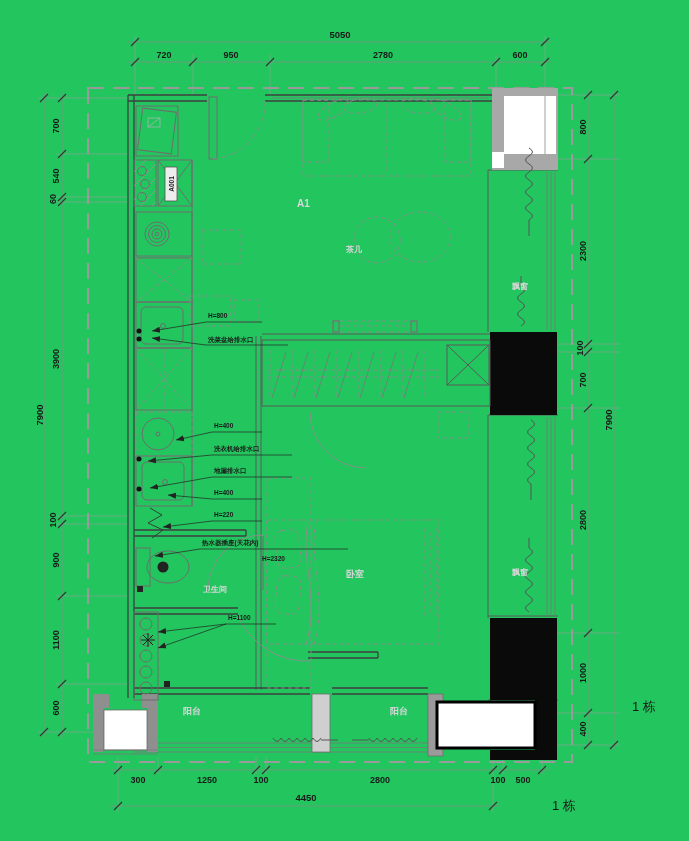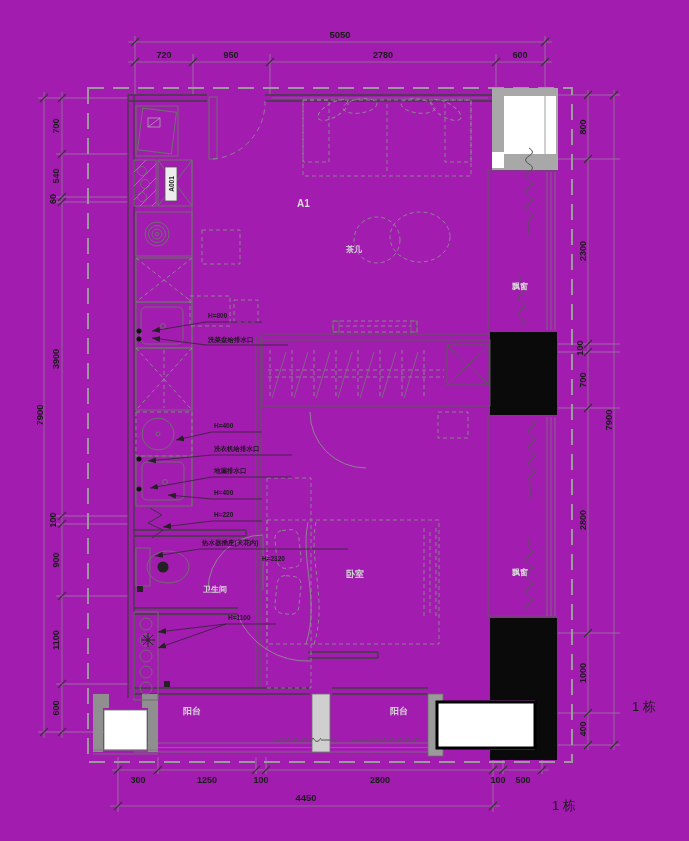--- a/index.html
+++ b/index.html
@@ -1,16 +1,16 @@
 <!DOCTYPE html>
 <html><head>
 <meta charset="utf-8">
 <style>
   html,body{margin:0;padding:0;background:#ffffff;}
-  .stage{position:relative;width:689px;height:841px;background:#a21caf;overflow:hidden;}
+  .stage{position:relative;width:689px;height:841px;background:#22c55e;overflow:hidden;}
   svg{position:absolute;left:0;top:0;}
   text{font-family:"Liberation Sans","DejaVu Sans",sans-serif;fill:#1a1a1a;}
   .dt{font-size:9px;font-weight:600;}
   .dtt{font-size:9.5px;font-weight:600;}
   .ann{font-size:6.5px;font-weight:600;}
   .big{font-size:13px;font-weight:400;}
   .faint{fill:#d8d8d8;font-weight:600;}
   .w{stroke:#3f3f3f;stroke-width:1.3;fill:none;}
   .w2{stroke:#5a5a5a;stroke-width:1;fill:none;}
   .fx{stroke:#6e6e6e;stroke-width:1;fill:none;}

